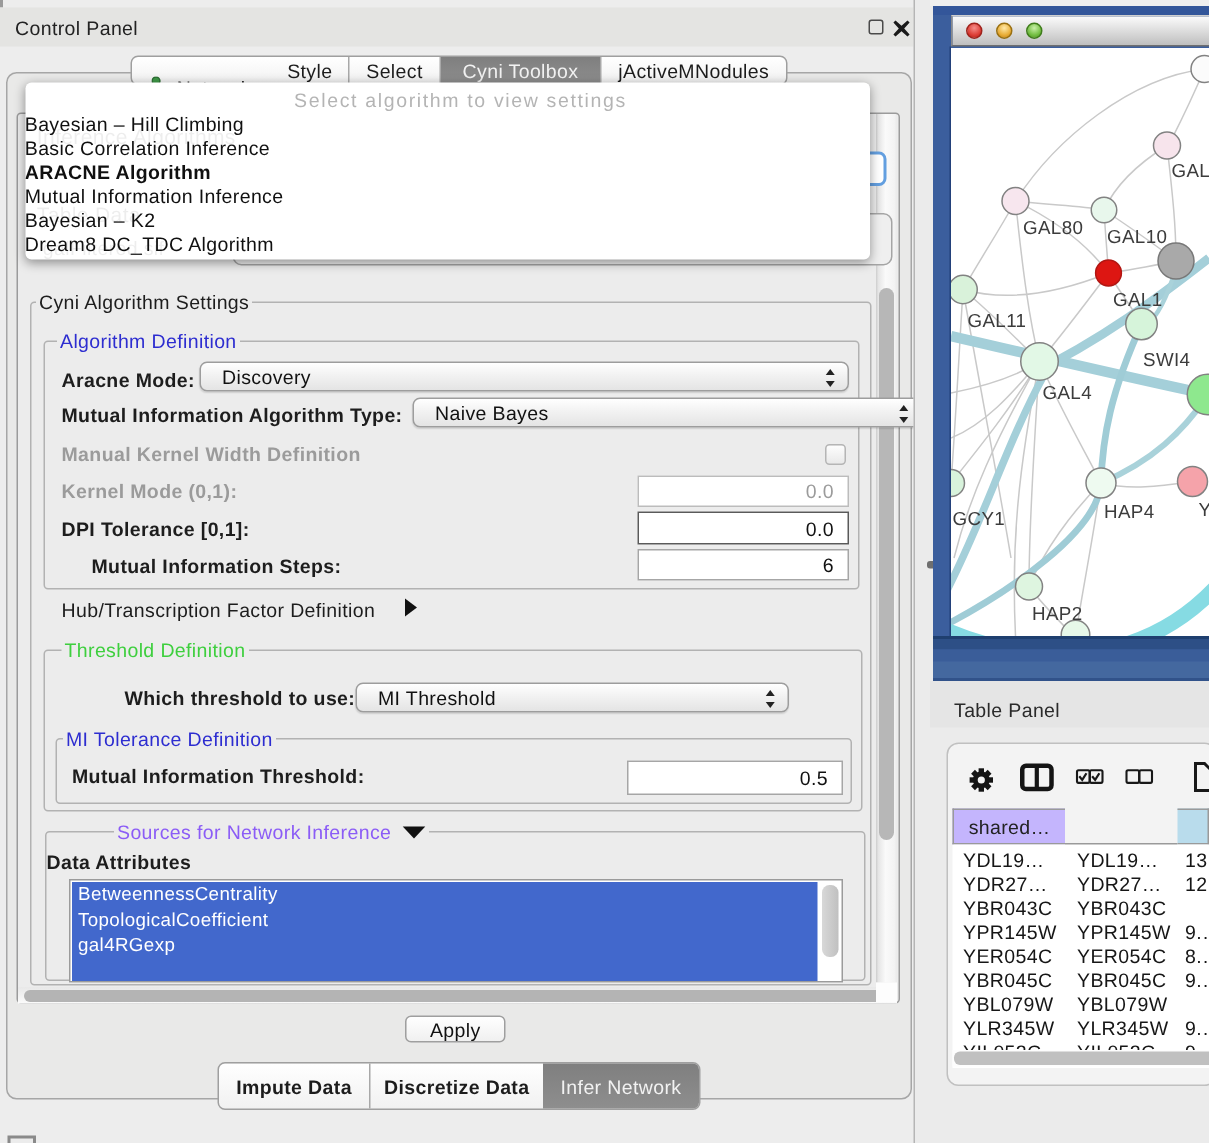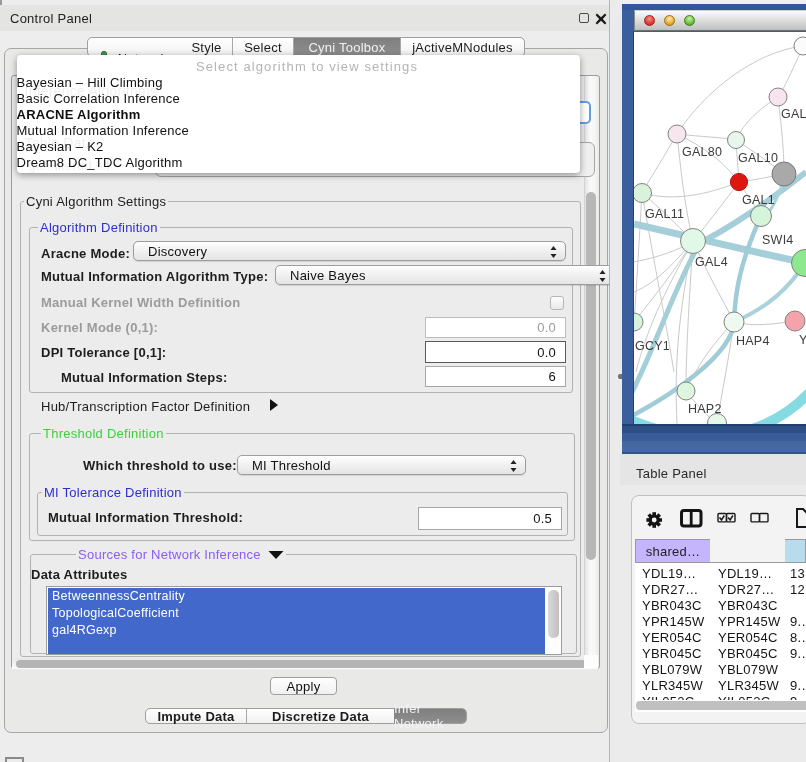--- a/index.html
+++ b/index.html
@@ -126,21 +126,21 @@
   <div style="position:absolute;left:1px;top:1px;width:497px;height:68px;background:#4268cc;color:#fff;font-size:12.5px;">
     <div style="padding:1px 0 0 4px;height:17px;">BetweennessCentrality</div>
     <div style="padding:1px 0 0 4px;height:17px;">TopologicalCoefficient</div>
     <div style="padding:1px 0 0 4px;height:17px;">gal4RGexp</div>
   </div>
   <div style="position:absolute;right:2px;top:3px;width:11px;height:48px;background:linear-gradient(90deg,#d8d8d8,#c0c0c0);border-radius:5px;"></div>
 </div>
 
 <div class="abs" style="left:270px;top:677px;width:67px;height:18px;border:1px solid #9f9f9f;border-radius:4px;background:linear-gradient(#ffffff,#f0f0f0);text-align:center;font-size:13px;color:#111;line-height:17px;">Apply</div>
 
-<div class="abs" style="left:145px;top:708px;width:322px;height:16px;border:1px solid #9f9f9f;border-radius:5px;background:linear-gradient(#ffffff,#f1f1f1);display:flex;font-size:13px;font-weight:bold;color:#1c1c1c;gap:16px;">
+<div class="abs" style="left:145px;top:708px;width:322px;height:32px;border:1px solid #9f9f9f;border-radius:5px;background:linear-gradient(#ffffff,#f1f1f1);display:flex;font-size:13px;font-weight:bold;color:#1c1c1c;">
   <div style="width:101px;border-right:1px solid #a8a8a8;display:flex;align-items:center;justify-content:center;">Impute Data</div>
   <div style="width:115px;display:flex;align-items:center;justify-content:center;">Discretize Data</div>
   <div style="flex:1;background:linear-gradient(#7f7f7f,#8e8e8e);color:#f2f2f2;font-weight:normal;display:flex;align-items:center;justify-content:center;border-radius:0 4px 4px 0;">Infer Network</div>
 </div>
 
 <div class="abs" style="left:5px;top:757px;width:19px;height:10px;border:2px solid #8a8a8a;background:#ececec;"></div>
 
 <div class="abs" style="left:560px;top:101px;width:31px;height:23px;border:2.5px solid #639fe0;border-radius:5px;background:#fff;"></div>
 <div class="abs" style="left:155px;top:142px;width:440px;height:35px;border:1.5px solid #a5a5a5;border-radius:6px;background:#efefef;"></div>
 

